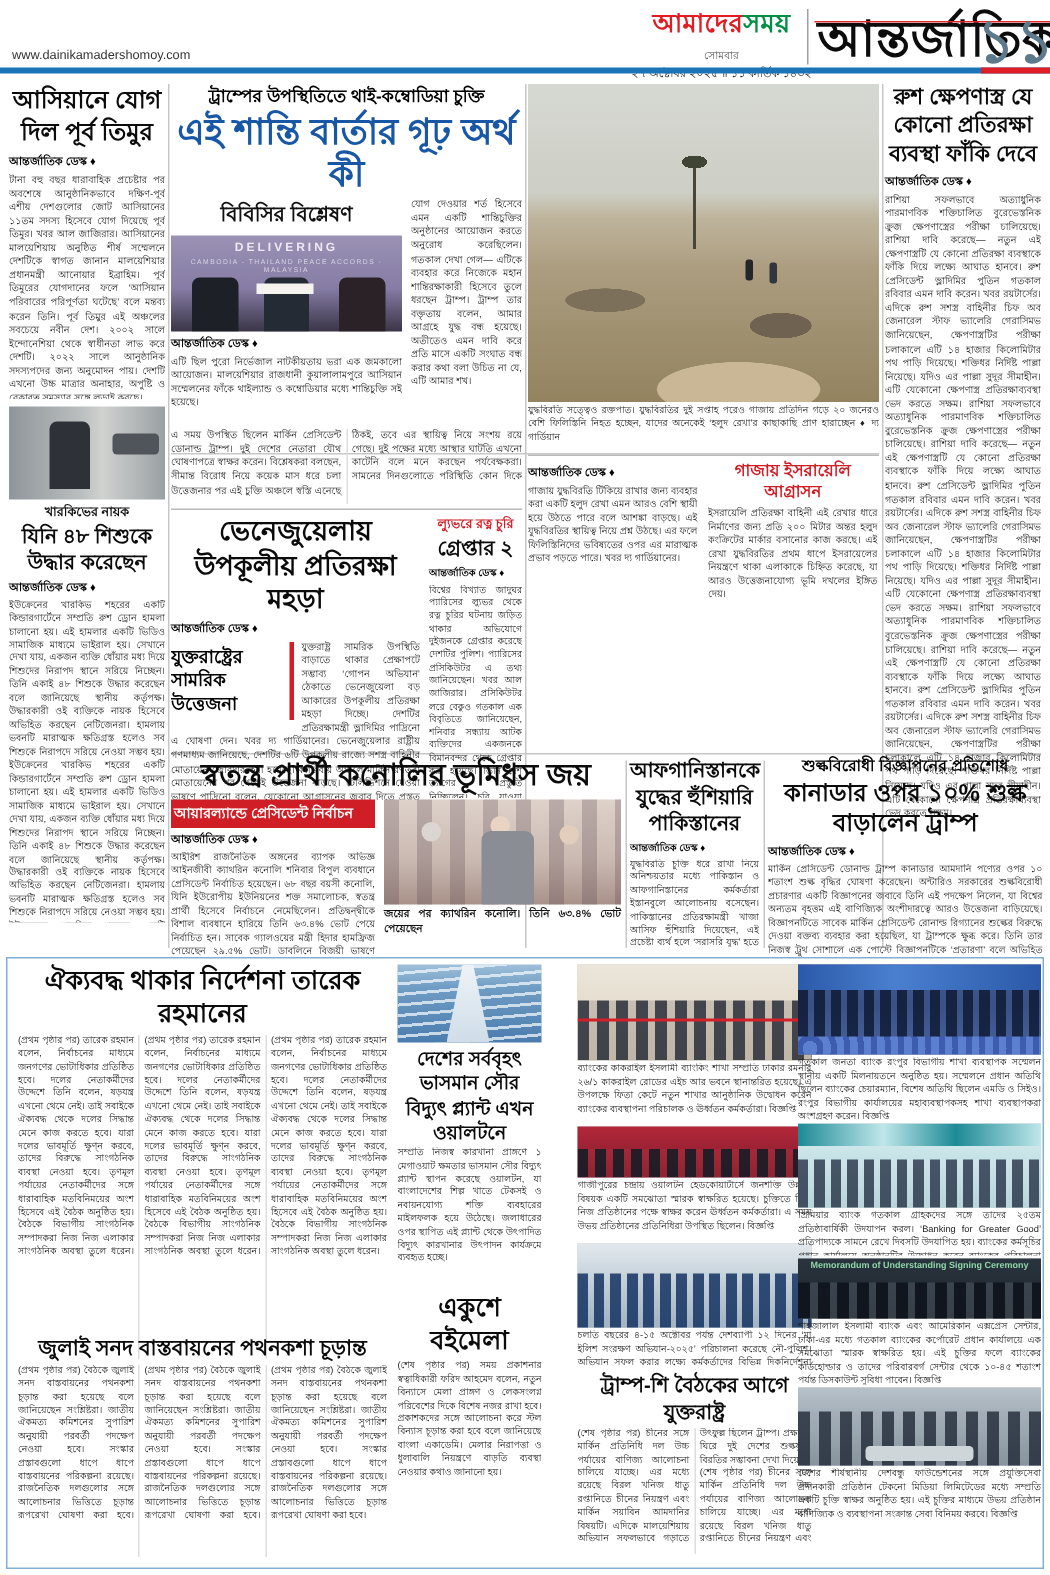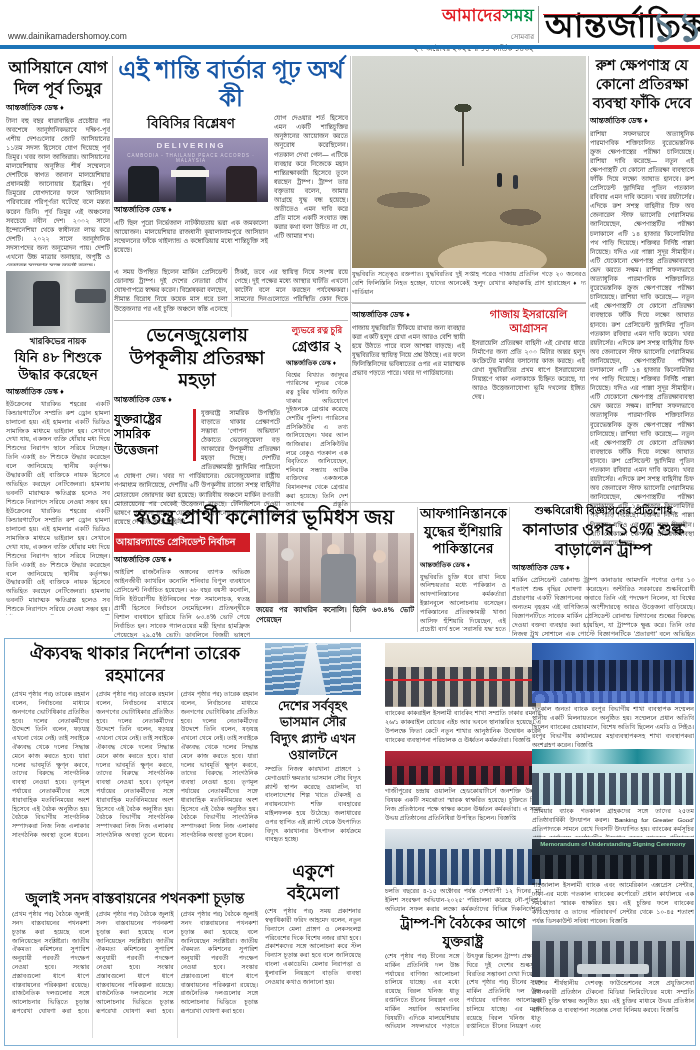--- a/index.html
+++ b/index.html
@@ -7,21 +7,21 @@
 #page{position:relative;width:700px;height:1050px;margin:0 auto;background:#fff;
  font-family:"Liberation Sans","DejaVu Sans",sans-serif;color:#111;overflow:hidden}
 .abs{position:absolute}
 .jt{text-align:justify;line-height:1.42;overflow:hidden;color:#222}
 .byline{font-size:7.5px;font-weight:bold;margin:2px 0;color:#000}
 .hr{border-top:1px solid #b9b9b9;margin:3px 0}
 .vline{position:absolute;width:1px;background:#c7c7c7}
 .hline{position:absolute;height:1px;background:#c7c7c7}
 
 .site-url{left:8px;top:31px;font-size:8.5px;color:#333}
-.paper-block{left:396px;top:2px;width:138px;text-align:right}
+.paper-block{left:412px;top:2px;width:138px;text-align:center}
 .logo-line{font-size:17px;font-weight:bold;letter-spacing:.3px}
 .logo-red{color:#e21c23}.logo-green{color:#008f44}
 .weekday{font-size:7px;color:#555;margin-top:1px}
 .dateline{font-size:7.5px;color:#222}
 .head-vrule{left:538px;top:6px;height:37px;width:1px;background:#9f9f9f;position:absolute}
 .section-title{left:545px;top:0px;font-size:33px;font-weight:800;color:#0c0c0c;position:absolute;letter-spacing:.5px}
 .section-title .redline{position:absolute;left:-2px;right:-2px;top:14px;height:1px;background:#e0262b}
 .page-num{left:651px;top:-4px;font-size:40px;font-weight:bold;color:#5d7a8c;position:absolute}
 .header-rule{left:0;top:45px;width:700px;height:4px;background:#1c74b8;position:absolute}
 .header-rule .red{position:absolute;right:0;top:0;width:46px;height:4px;background:#e01e26}
@@ -165,20 +165,21 @@
       <div class="kfig"></div>
       <div class="kcar"></div>
     </div>
     <div style="font-size:8.5px;font-weight:bold;text-align:center;margin-top:2px">খারকিভের নায়ক</div>
     <div class="h-md">যিনি ৪৮ শিশুকে উদ্ধার করেছেন</div>
     <div class="byline">আন্তর্জাতিক ডেস্ক ♦</div>
     <div class="jt fs63" style="height:215px">ইউক্রেনের খারকিভ শহরের একটি কিন্ডারগার্টেনে সম্প্রতি রুশ ড্রোন হামলা চালানো হয়। এই হামলার একটি ভিডিও সামাজিক মাধ্যমে ভাইরাল হয়। সেখানে দেখা যায়, একজন ব্যক্তি ধোঁয়ার মধ্য দিয়ে শিশুদের নিরাপদ স্থানে সরিয়ে নিচ্ছেন। তিনি একাই ৪৮ শিশুকে উদ্ধার করেছেন বলে জানিয়েছে স্থানীয় কর্তৃপক্ষ। উদ্ধারকারী ওই ব্যক্তিকে নায়ক হিসেবে অভিহিত করছেন নেটিজেনরা। হামলায় ভবনটি মারাত্মক ক্ষতিগ্রস্ত হলেও সব শিশুকে নিরাপদে সরিয়ে নেওয়া সম্ভব হয়। ইউক্রেনের খারকিভ শহরের একটি কিন্ডারগার্টেনে সম্প্রতি রুশ ড্রোন হামলা চালানো হয়। এই হামলার একটি ভিডিও সামাজিক মাধ্যমে ভাইরাল হয়। সেখানে দেখা যায়, একজন ব্যক্তি ধোঁয়ার মধ্য দিয়ে শিশুদের নিরাপদ স্থানে সরিয়ে নিচ্ছেন। তিনি একাই ৪৮ শিশুকে উদ্ধার করেছেন বলে জানিয়েছে স্থানীয় কর্তৃপক্ষ। উদ্ধারকারী ওই ব্যক্তিকে নায়ক হিসেবে অভিহিত করছেন নেটিজেনরা। হামলায় ভবনটি মারাত্মক ক্ষতিগ্রস্ত হলেও সব শিশুকে নিরাপদে সরিয়ে নেওয়া সম্ভব হয়। ইউক্রেনের খারকিভ শহরের একটি কিন্ডারগার্টেনে সম্প্রতি রুশ ড্রোন হামলা চালানো হয়। এই হামলার একটি ভিডিও সামাজিক মাধ্যমে ভাইরাল হয়। সেখানে দেখা যায়, একজন ব্যক্তি ধোঁয়ার মধ্য দিয়ে শিশুদের নিরাপদ স্থানে সরিয়ে নিচ্ছেন। তিনি একাই ৪৮ শিশুকে উদ্ধার করেছেন বলে জানিয়েছে স্থানীয় কর্তৃপক্ষ। উদ্ধারকারী ওই ব্যক্তিকে নায়ক হিসেবে অভিহিত করছেন নেটিজেনরা। হামলায় ভবনটি মারাত্মক ক্ষতিগ্রস্ত হলেও সব শিশুকে নিরাপদে সরিয়ে নেওয়া সম্ভব হয়।</div>
   </div>
 
   <div class="abs colmain">
+    <div class="kicker">ট্রাম্পের উপস্থিতিতে থাই-কম্বোডিয়া চুক্তি</div>
     <div class="h-main">এই শান্তি বার্তার গূঢ় অর্থ কী</div>
     <div class="an-row">
       <div class="an-left">
         <div class="subhead">বিবিসির বিশ্লেষণ</div>
         <div class="ph ph-sign" style="width:154px;height:64px">
           <div class="banner">DELIVERING</div>
           <div class="banner2">CAMBODIA - THAILAND PEACE ACCORDS · MALAYSIA</div>
           <div class="fig f1"></div>
           <div class="fig f2"></div>
           <div class="fig f3"></div>

